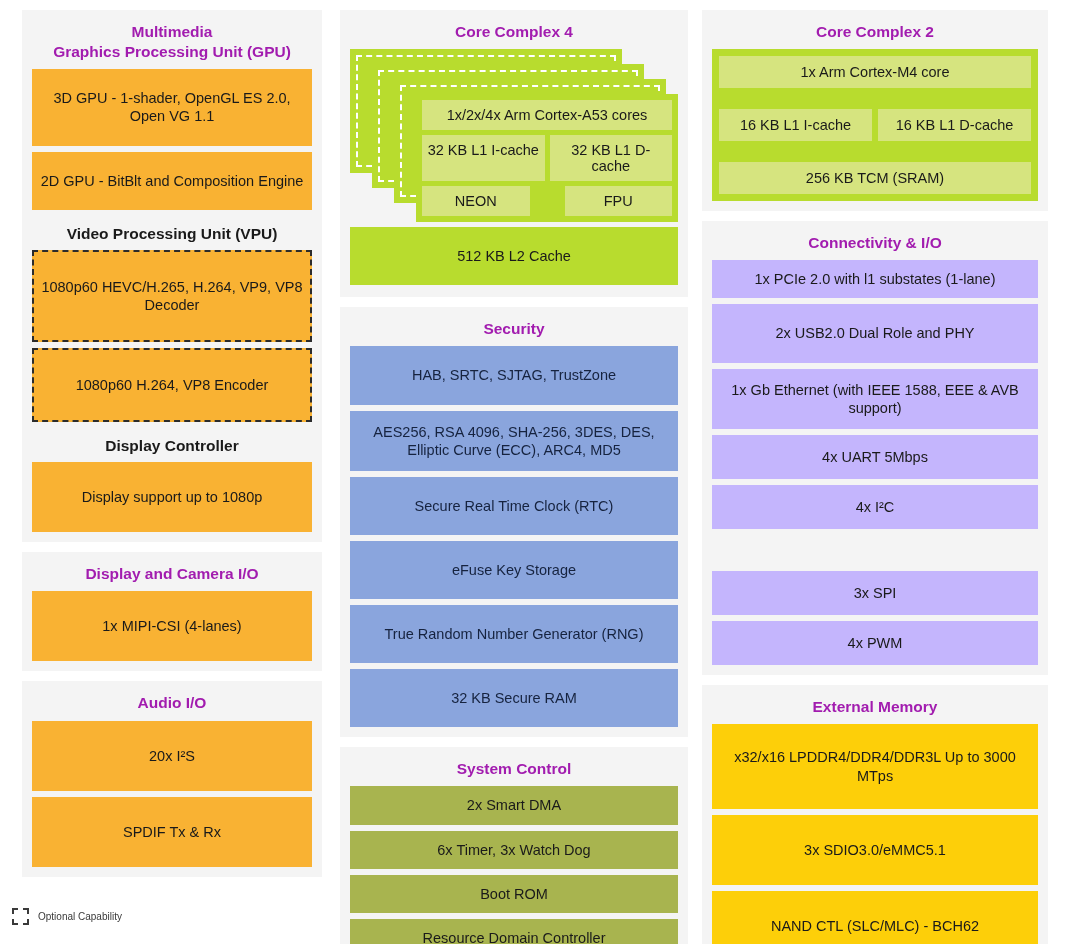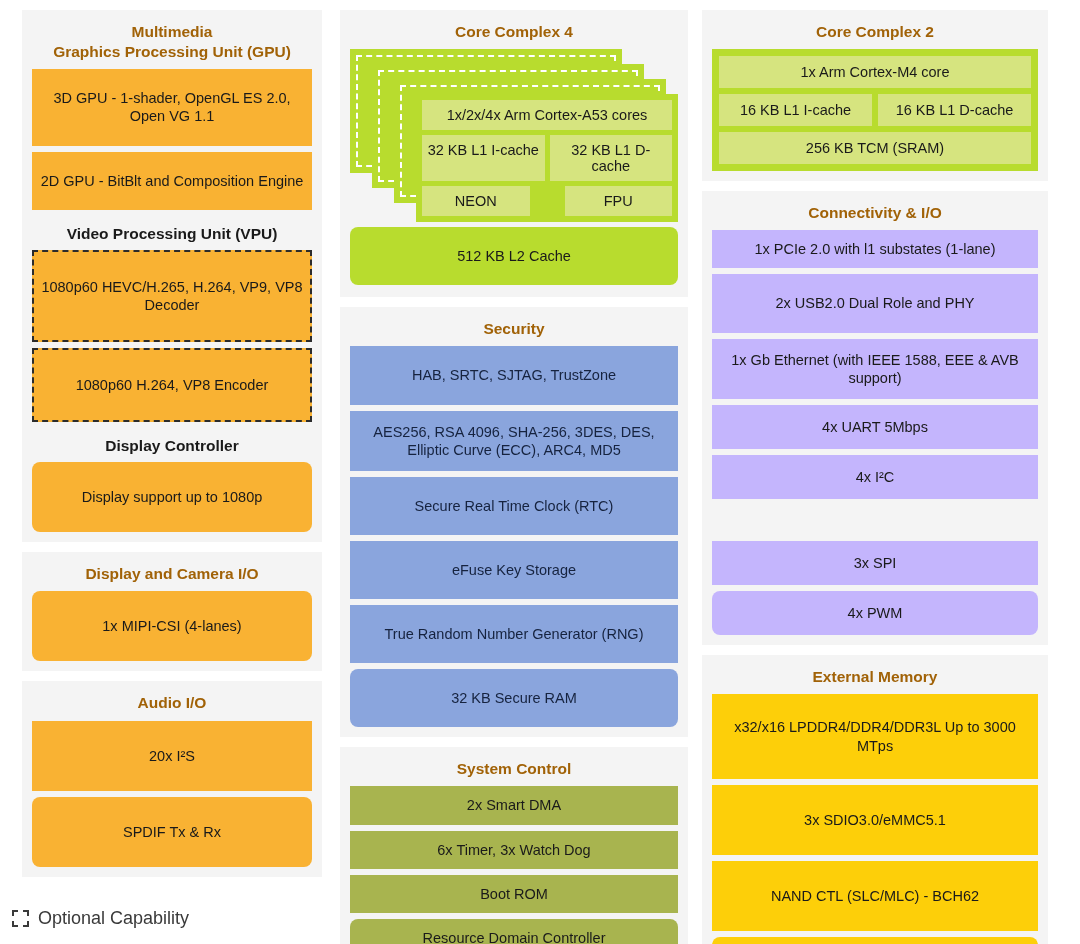--- a/index.html
+++ b/index.html
@@ -29,41 +29,41 @@
   .panel {
     background: #f4f4f4;
     padding: 8px 10px 10px 10px;
     margin-bottom: 10px;
   }
 
   .panel-title {
     font-weight: bold;
     font-size: 15.5px;
     text-align: center;
-    color: #a16207;
+    color: #a21caf;
     line-height: 1.3;
     padding: 4px 0 7px 0;
   }
   .sub-title {
     font-weight: bold;
     font-size: 15.5px;
     text-align: center;
     color: #1a1a1a;
     padding: 9px 0 7px 0;
   }
 
   .blk {
     text-align: center;
     font-size: 14.5px;
     line-height: 1.25;
     color: #1a1a1a;
     padding: 10px 6px;
     margin-bottom: 6px;
   }
-  .blk:last-child { margin-bottom: 0; border-radius: 8px; }
+  .blk:last-child { margin-bottom: 0; }
 
   
   .orange  { background: #f9b233; }
   .yellow  { background: #fdcf09; }
   .blue    { background: #8aa5dd; color:#16233f; }
   .olive   { background: #a8b44f; }
   .teal    { background: #c4b5fd; }
   .green   { background: #b8dc2e; }
 
   .dashed {
@@ -111,21 +111,21 @@
     color: #1a1a1a;
     padding: 7px 3px;
     flex: 1;
   }
 
   
   .cc2-wrap {
     background: #b8dc2e;
     padding: 7px;
   }
-  .cc2-row { display: flex; gap: 6px; margin-bottom: 6px; }
+  .cc2-row { display: flex; gap: 6px; margin-bottom: 21px; }
   .cc2-row:last-child { margin-bottom: 0; }
   .cc2-cell {
     background: #d6e47f;
     text-align: center;
     font-size: 14.5px;
     color: #1a1a1a;
     padding: 8px 3px;
     flex: 1;
   }
 
@@ -137,21 +137,21 @@
     display: flex;
     align-items: center;
     gap: 9px;
   }
   .legend-swatch {
     width: 17px; height: 17px;
     border: 2px dashed #3a3a3a;
     background: #ffffff;
   }
   .legend-label {
-    font-size: 18px;
+    font-size: 10px;
     color: #3a3a3a;
   }
 </style>
 </head>
 <body>
 
 <div class="canvas">
 
   <div class="col col-left">
 

